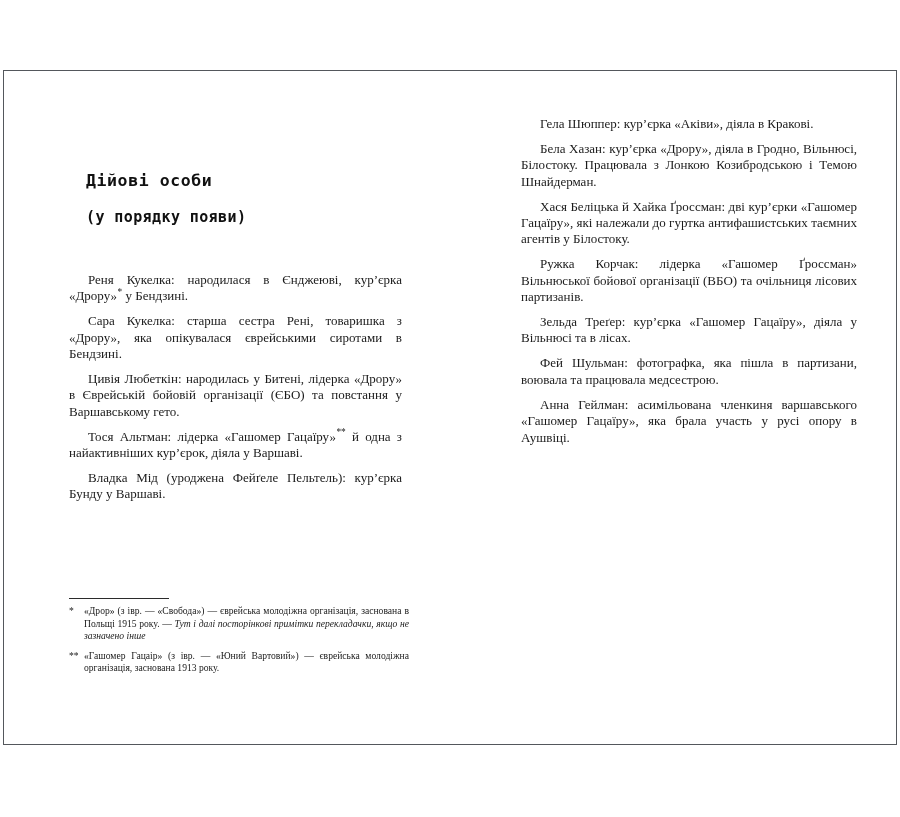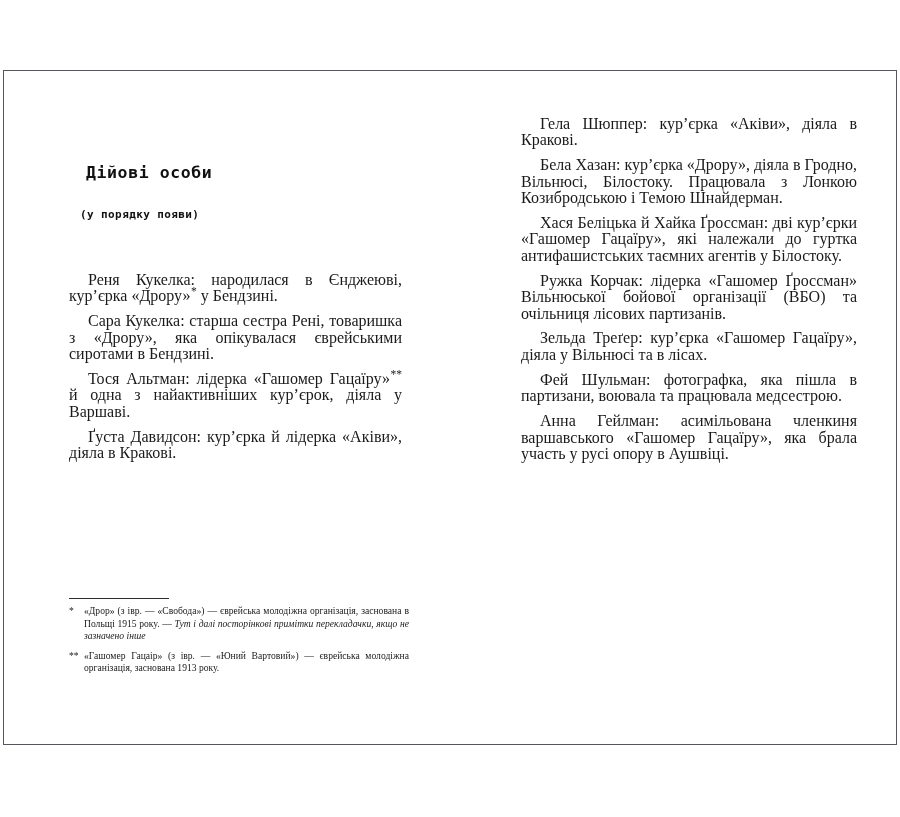--- a/index.html
+++ b/index.html
@@ -44,53 +44,53 @@
     position: absolute;
     left: 447px;
     top: 0;
     width: 447px;
     height: 100%;
   }
 
   .chapter-title {
     position: absolute;
     left: 82px;
-    top: 92px;
+    top: 100px;
     font-family: "DejaVu Sans Mono", "Liberation Mono", monospace;
     font-size: 16.5px;
     font-weight: 700;
     letter-spacing: 0.6px;
     color: #111111;
     white-space: nowrap;
   }
   .chapter-subtitle {
     position: absolute;
-    left: 76px;
+    left: 82px;
     top: 137px;
     font-family: "DejaVu Sans Mono", "Liberation Mono", monospace;
-    font-size: 11px;
+    font-size: 15px;
     font-weight: 700;
     letter-spacing: 0.4px;
     color: #111111;
     white-space: nowrap;
   }
 
   .col-body {
     position: absolute;
     left: 65px;
     width: 333px;
   }
   .col-body.left  { top: 201px; }
   .col-body.right { top: 45px; left: 70px; width: 336px; }
 
   .para {
     margin: 0 0 8.5px 0;
     text-indent: 19px;
     text-align: justify;
-    font-size: 16px;
+    font-size: 13px;
     line-height: 16.4px;
     hyphens: manual;
     -webkit-hyphens: manual;
   }
   .para:last-child { margin-bottom: 0; }
 
   sup.fn-mark {
     font-size: 0.72em;
     vertical-align: super;
     line-height: 0;
@@ -141,28 +141,29 @@
       <div class="chapter-title">Дійові особи</div>
 
       <div class="chapter-subtitle">(у порядку появи)</div>
 
       <div class="col-body left">
 
         <p class="para"><span>Реня Кукелка: народилася в Єнджеюві, кур’єрка «Дрору»</span><sup class="fn-mark">*</sup><span> у Бендзині.</span></p>
 
         <p class="para">Сара Кукелка: старша сестра Рені, товаришка з «Дрору», яка опікувалася єврейськими сиротами в Бендзині.</p>
 
+        <p class="para">Цивія Любеткін: народилась у Битені, лідерка «Дрору» в Єврейській бойовій організації (ЄБО) та повстання у Варшавському гето.</p>
 
 
 
         <p class="para"><span>Тося Альтман: лідерка «Гашомер Гацаїру»</span><sup class="fn-mark">**</sup><span> й одна з найактивніших кур’єрок, діяла у Варшаві.</span></p>
 
-
-
-        <p class="para">Ґуста Давидсон: кур’єрка й лідерка «Аківи», діяла в Кракові.</p>
+        <p class="para">Владка Мід (уроджена Фейґеле Пельтель): кур’єрка Бунду у Варшаві.</p>
+
+
 
       </div>
 
       <div class="footnotes">
         <div class="fn-rule"></div>
 
         <div class="footnote">
           <span class="fn-num">*</span>
           <span class="fn-text"><span>«Дрор» (з івр. — «Свобода») — єврейська молодіжна організація, заснована в Польщі 1915 року. — </span><i>Тут і далі посторінкові примітки перекладачки, якщо не зазначено інше</i></span>
         </div>

